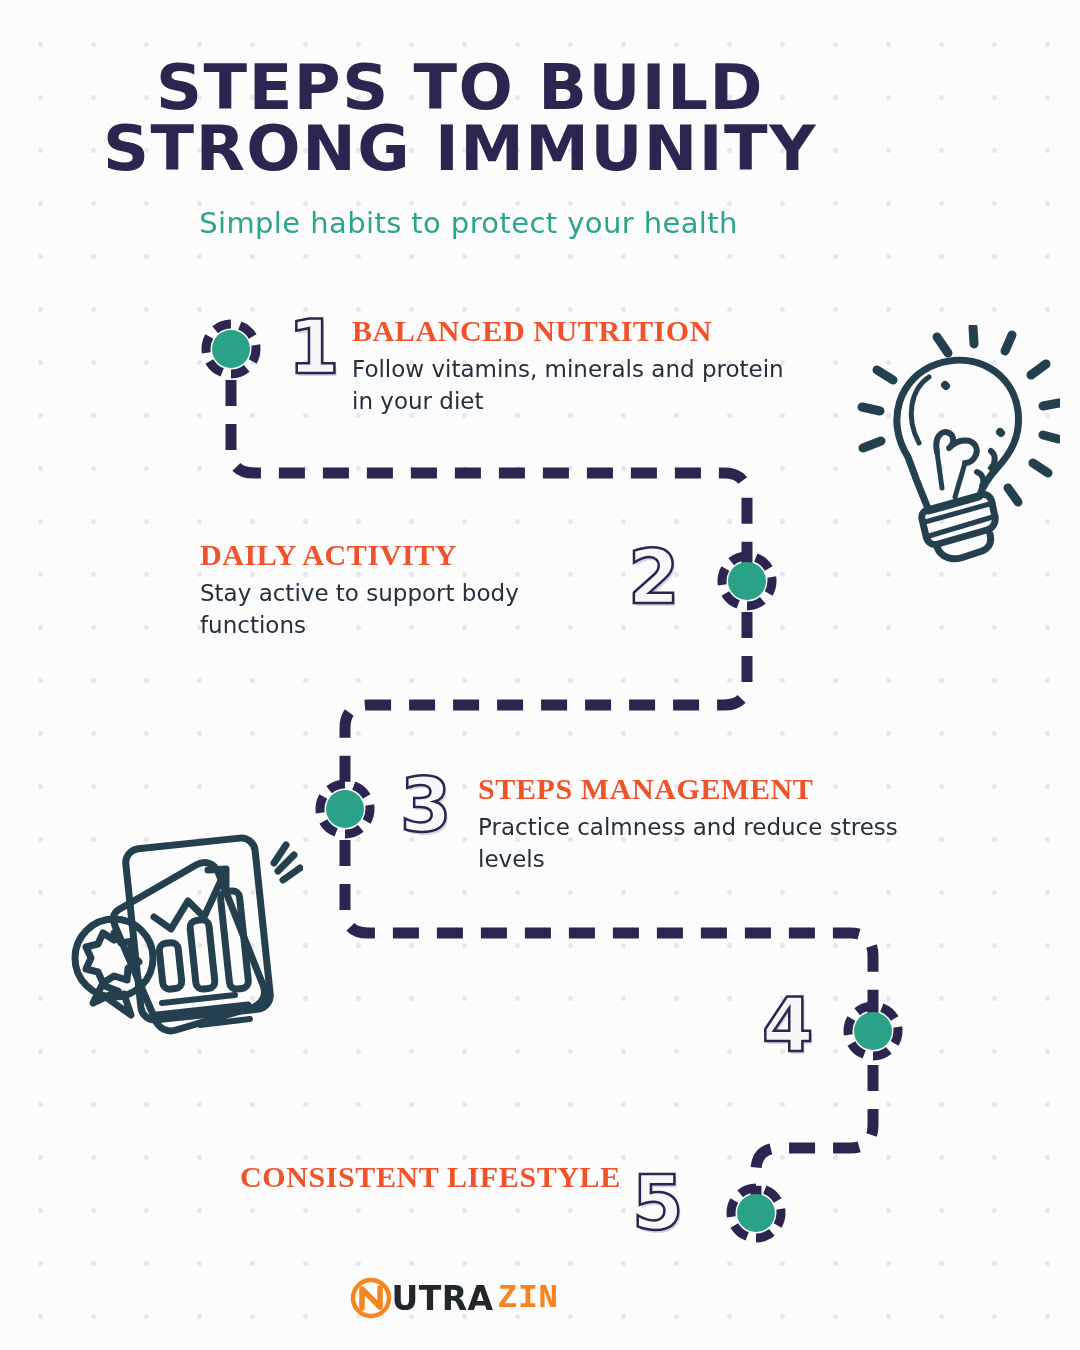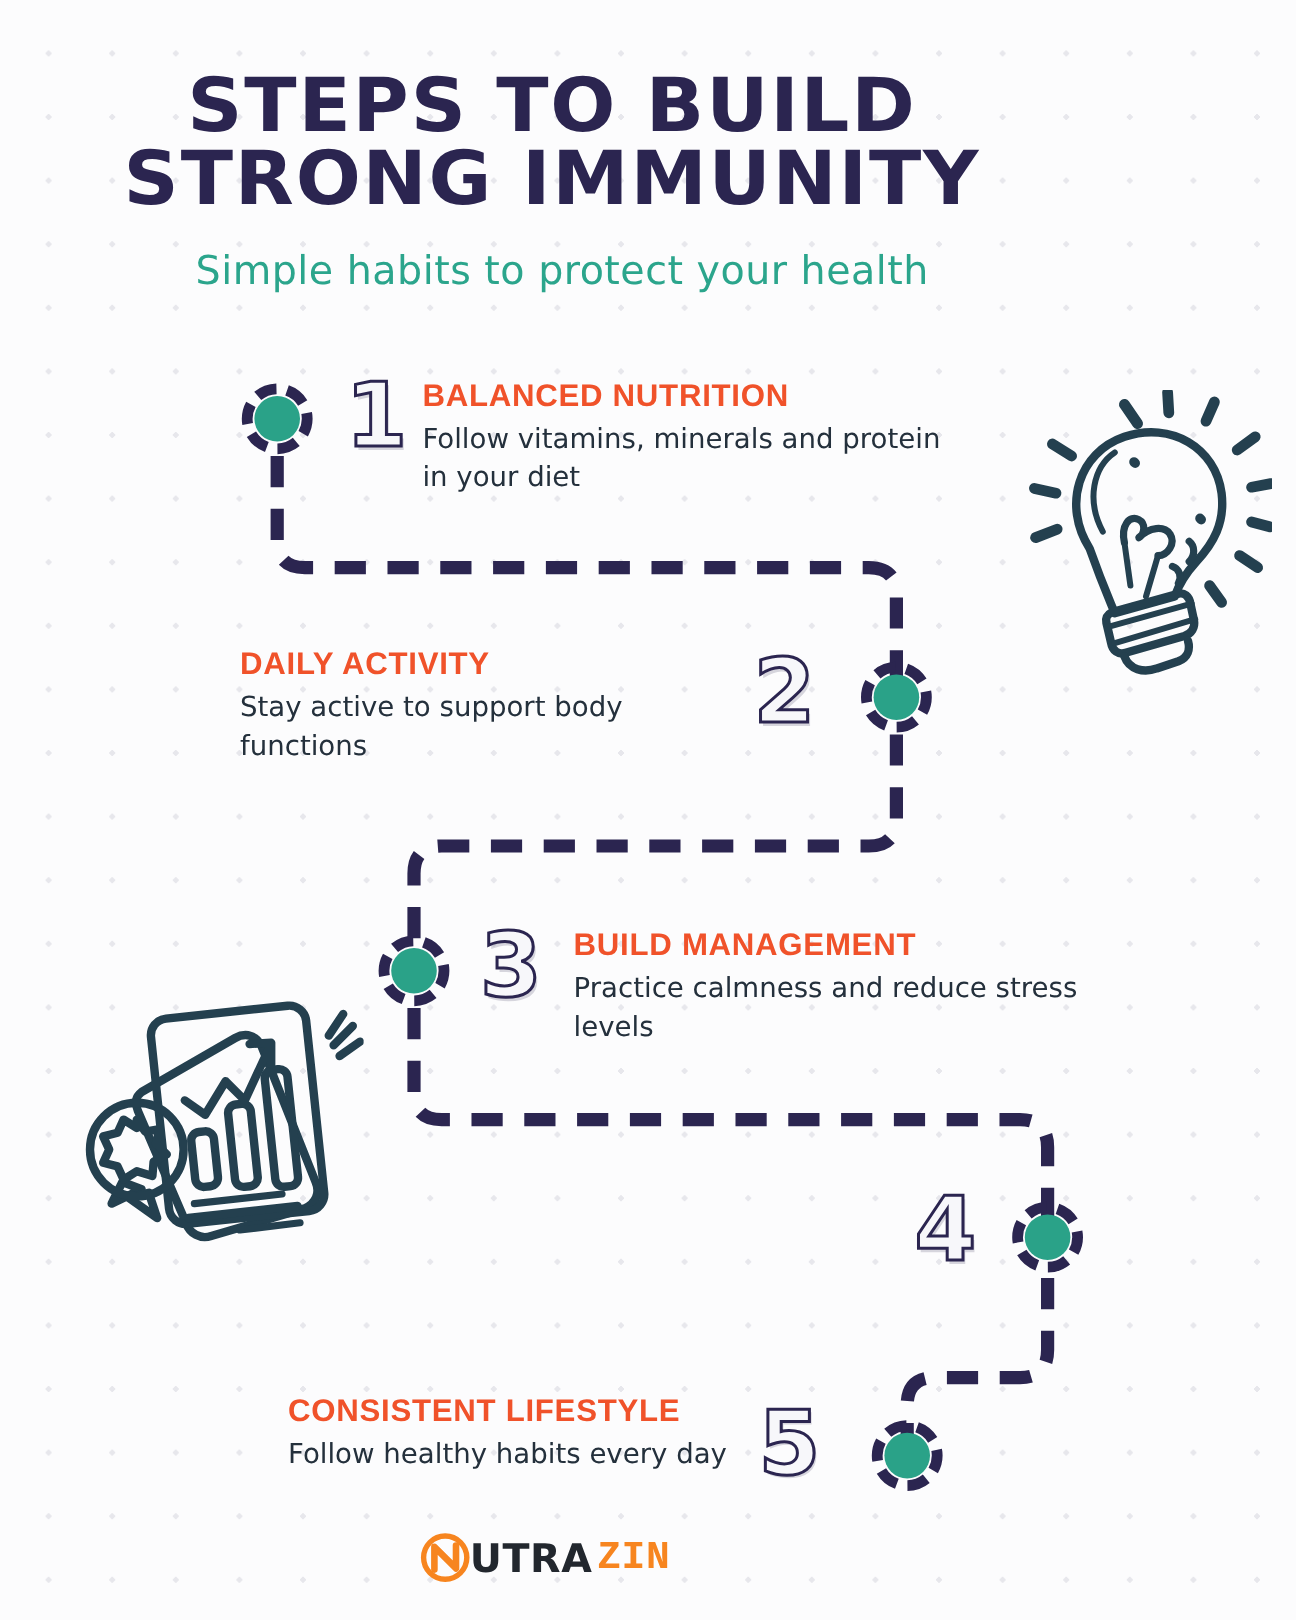--- a/index.html
+++ b/index.html
@@ -28,21 +28,21 @@
     line-height:0.98;
     letter-spacing:1.5px;
     color:#2b2550;
     margin:0;
     transform:scaleX(1.03);
   }
   .title .ln{display:block;}
   .subtitle{
     margin:26px 0 0 17px;
     font-family:"DejaVu Sans", sans-serif;
-    font-size:33px;
+    font-size:29px;
     font-weight:normal;
     letter-spacing:0.4px;
     color:#2ba58c;
   }
 
   
   #flow{position:absolute;left:0;top:0;width:1080px;height:1350px;pointer-events:none;}
 
   
   .marker{position:absolute;width:62px;height:62px;}
@@ -59,23 +59,23 @@
     font-family:"DejaVu Sans", sans-serif;
     font-weight:bold;
     font-size:74px;
     line-height:1;
     color:#f7f7fa;
     -webkit-text-stroke:2.5px #2b2550;
     text-shadow:2px 3px 0 rgba(43,37,80,.18);
   }
   .step .txt{position:absolute;}
   .step .h{
-    font-family:Liberation Sans, sans-serif;
+    font-family:Liberation Serif, serif;
     font-weight:bold;
-    font-size:26px;
+    font-size:30px;
     letter-spacing:0.6px;
     color:#f0522a;
     margin:0 0 6px 0;
     white-space:nowrap;
   }
   .step .d{
     font-family:"DejaVu Sans", sans-serif;
     font-size:23px;
     line-height:1.38;
     color:#24303c;
@@ -173,36 +173,35 @@
     <div class="num" style="left:628px;top:540px;">2</div>
     <div class="txt" style="left:200px;top:538px;width:406px;">
       <p class="h">DAILY ACTIVITY</p>
       <p class="d">Stay active to support body functions</p>
     </div>
   </div>
 
   <div class="step left" style="left:0;top:0;">
     <div class="num" style="left:400px;top:768px;">3</div>
     <div class="txt" style="left:478px;top:772px;width:430px;">
-      <p class="h">BUILD MANAGEMENT</p>
+      <p class="h">STEPS MANAGEMENT</p>
       <p class="d">Practice calmness and reduce stress levels</p>
     </div>
   </div>
 
   <div class="step right" style="left:0;top:0;">
     <div class="num" style="left:762px;top:988px;">4</div>
     <div class="txt" style="left:320px;top:988px;width:406px;">
     </div>
   </div>
 
   <div class="step right" style="left:0;top:0;">
     <div class="num" style="left:632px;top:1166px;">5</div>
     <div class="txt" style="left:240px;top:1160px;width:376px;">
       <p class="h">CONSISTENT LIFESTYLE</p>
-      <p class="d">Follow healthy habits every day</p>
     </div>
   </div>
 
   <div class="art" style="left:845px;top:325px;width:215px;height:240px;">
     <svg viewBox="0 0 215 240" width="215" height="240" fill="none" stroke="#24404f" stroke-width="7" stroke-linecap="round" stroke-linejoin="round">
 
       <path d="M63 132 C40 96 54 52 92 39 C131 26 168 48 173 86
                C176 111 166 128 152 143 C142 154 137 163 134 172
                L84 186 C80 176 74 163 63 132 Z"></path>
 

